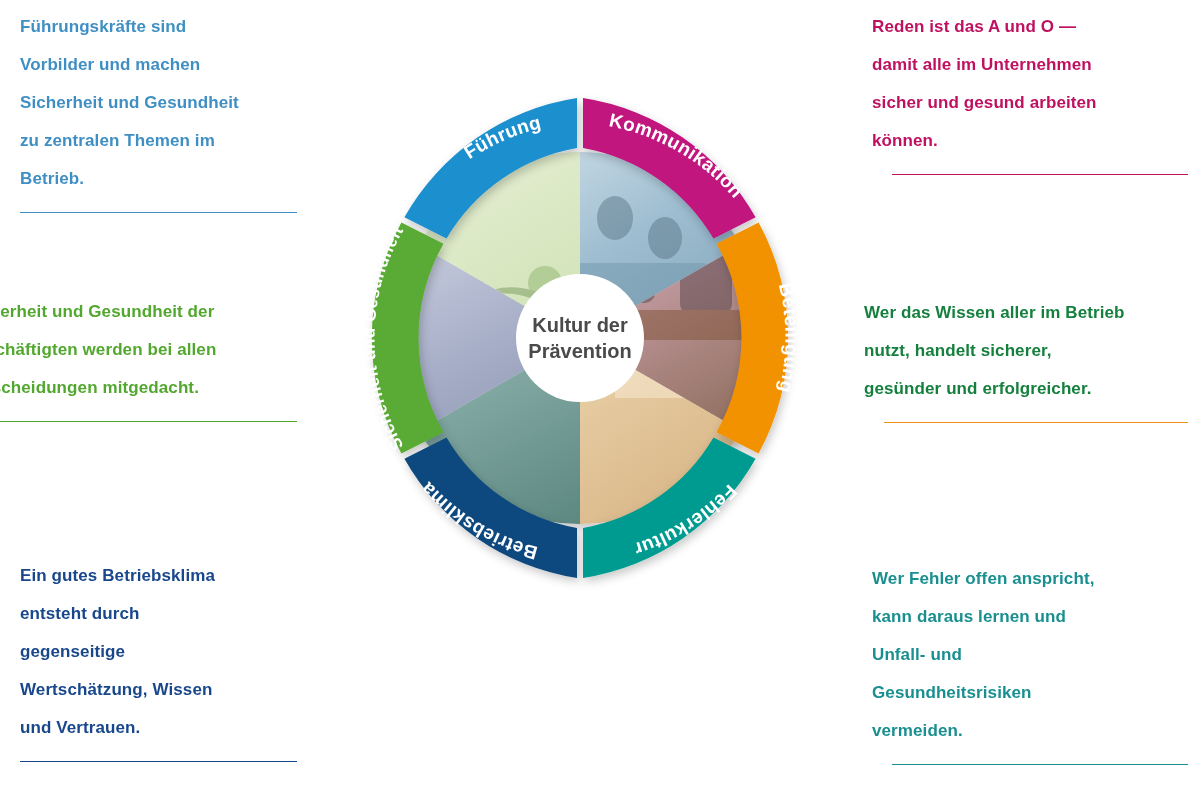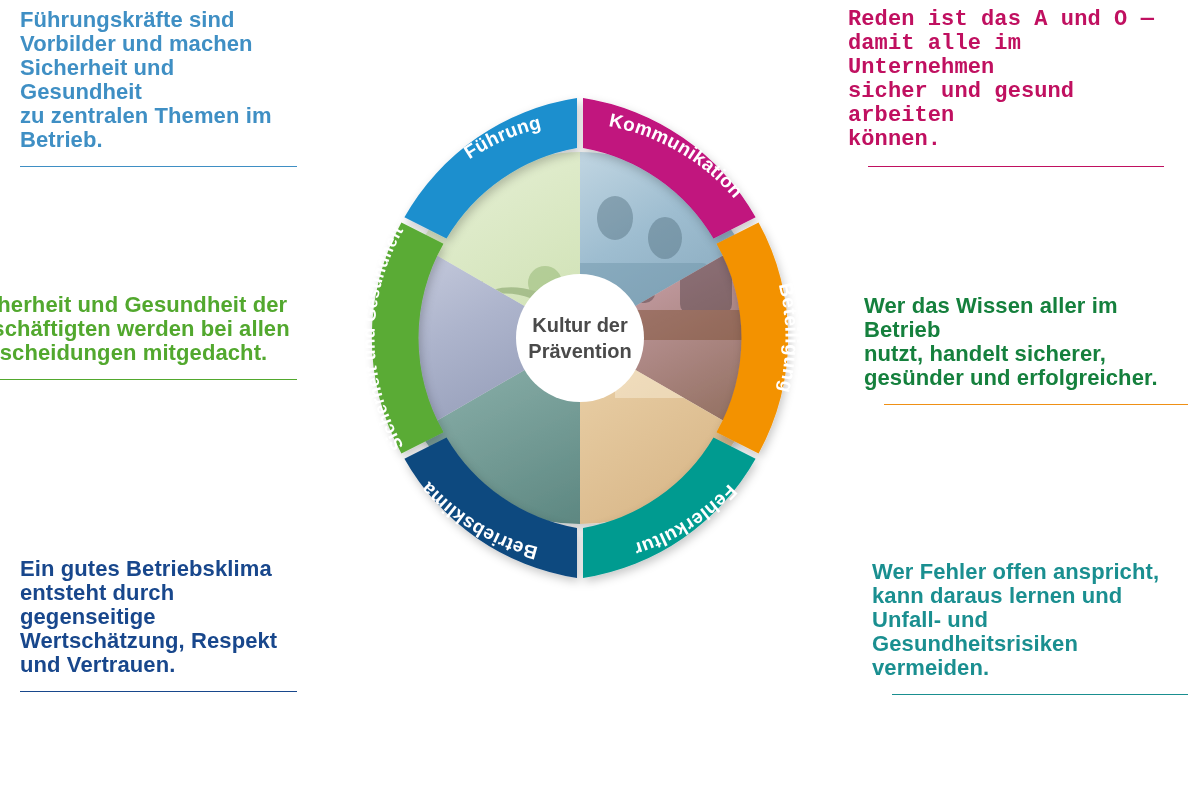--- a/index.html
+++ b/index.html
@@ -9,35 +9,35 @@
     font-family:"Liberation Sans", sans-serif;
     overflow:hidden;
     position:relative;
   }
   .stage{position:absolute;inset:0;}
 
   
   .block{position:absolute;}
   .block p{
     margin:0;
-    font-size:22px;
-    line-height:24px;
+    font-size:17px;
+    line-height:38px;
     font-weight:700;
     letter-spacing:.1px;
     white-space:pre-line;
   }
   .rule{height:1px;width:100%;margin-top:14px;}
 
   
   #blk-fuehrung      {left:20px; top:8px;   width:277px;}
   #blk-sicherheit    {left:-36px;top:293px; width:333px;}
   #blk-betriebsklima {left:20px; top:557px; width:277px;}
 
   
-  #blk-kommunikation {left:848px;top:8px;   width:316px;font-family:Liberation Mono, monospace;}
+  #blk-kommunikation {left:872px;top:8px;   width:316px;}
   #blk-beteiligung   {left:864px;top:294px; width:324px;}
   #blk-fehlerkultur  {left:872px;top:560px; width:316px;}
 
   #blk-fuehrung .rule,#blk-sicherheit .rule,#blk-betriebsklima .rule{
     width:277px;
   }
   #blk-sicherheit .rule{width:333px;}
   #blk-kommunikation .rule,#blk-fehlerkultur .rule{width:316px;}
   #blk-beteiligung .rule{width:324px;margin-left:20px;width:304px;}
   #blk-kommunikation .rule{margin-left:20px;width:296px;}
@@ -79,21 +79,21 @@
     <p style="color:#52a82e">Sicherheit und Gesundheit der
 Beschäftigten werden bei allen
 Entscheidungen mitgedacht.</p>
     <div class="rule" style="background:#52a82e"></div>
   </div>
 
   <div class="block" id="blk-betriebsklima">
     <p style="color:#18478c">Ein gutes Betriebsklima
 entsteht durch
 gegenseitige
-Wertschätzung, Respekt
+Wertschätzung, Wissen
 und Vertrauen.</p>
     <div class="rule" style="background:#18478c"></div>
   </div>
 
   <div class="block" id="blk-kommunikation">
     <p style="color:#c01060">Reden ist das A und O —
 damit alle im Unternehmen
 sicher und gesund arbeiten
 können.</p>
     <div class="rule" style="background:#c01060"></div>

